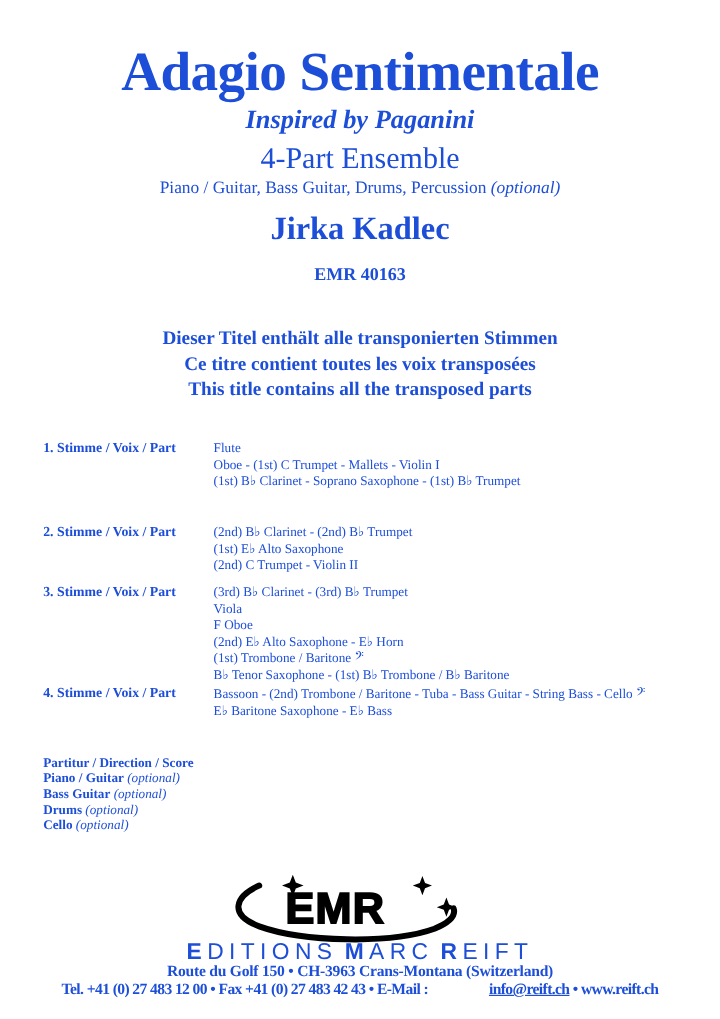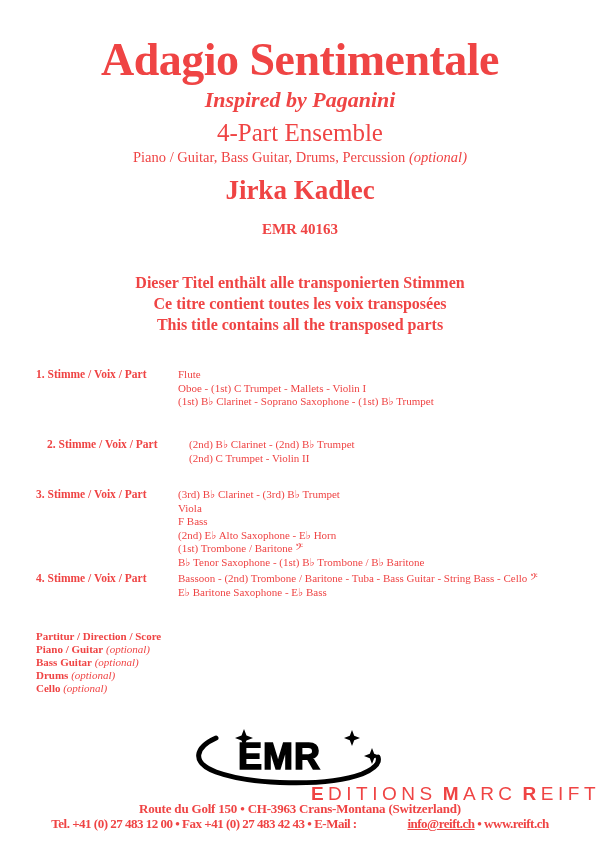--- a/index.html
+++ b/index.html
@@ -1,18 +1,18 @@
 <!DOCTYPE html>
 <html><head>
 <meta charset="utf-8">
 <style>
   html,body{margin:0;padding:0;background:#888;}
   .page{
     position:relative;width:600px;height:849px;margin:0 auto;
-    background:#ffffff;color:#ef4444;overflow:hidden;
+    background:#ffffff;color:#1d4ed8;overflow:hidden;
     font-family:"Liberation Serif", serif;
   }
   .center{left:0;width:100%;text-align:center;}
   .abs{position:absolute;}
   .title{top:33px;font-size:46px;font-weight:bold;letter-spacing:-0.5px;}
   .subtitle{top:87px;font-size:22px;font-weight:bold;font-style:italic;}
   .ensemble{top:119px;font-size:25px;}
   .instrumentation{top:149px;font-size:14.5px;}
   .composer{top:175px;font-size:27px;font-weight:bold;}
   .catalog{top:221px;font-size:15px;font-weight:bold;}
@@ -21,21 +21,21 @@
   .part-row{position:absolute;left:36px;right:20px;display:flex;align-items:flex-start;}
   .part-label{flex:0 0 142px;font-size:11.5px;font-weight:bold;line-height:13.5px;}
   .instr-list{flex:1;font-size:11px;line-height:13.5px;}
   .instr-line{white-space:nowrap;}
   .clef{font-family:"DejaVu Sans", sans-serif;font-size:12px;}
   .extras{top:630px;left:36px;font-size:11px;line-height:13px;}
   .extras .lbl{font-weight:bold;}
   .logo{top:729px;left:194px;}
   .pubname{
     top:783px;font-family:"Liberation Sans", sans-serif;
-    font-size:19px;letter-spacing:4.5px;white-space:nowrap;text-align:right;
+    font-size:19px;letter-spacing:4.5px;white-space:nowrap;
   }
   .pubname .b{font-weight:800;}
   .address{top:801px;font-size:13px;font-weight:bold;letter-spacing:-0.2px;}
   .contact{top:816px;font-size:13px;font-weight:bold;letter-spacing:-0.5px;white-space:nowrap;}
   .u{text-decoration:underline;margin-left:48px;}
 </style>
 </head>
 <body>
 
 <div class="page">
@@ -55,34 +55,35 @@
 
   <div class="part-row" style="top:368px;">
     <div class="part-label">1. Stimme / Voix / Part</div>
     <div class="instr-list">
       <div class="instr-line">Flute</div>
       <div class="instr-line">Oboe - (1st) C Trumpet - Mallets - Violin I</div>
       <div class="instr-line">(1st) B♭ Clarinet - Soprano Saxophone - (1st) B♭ Trumpet</div>
     </div>
   </div>
 
-  <div class="part-row" style="top:438px;margin-left:11px;">
+  <div class="part-row" style="top:438px;">
     <div class="part-label">2. Stimme / Voix / Part</div>
     <div class="instr-list">
       <div class="instr-line">(2nd) B♭ Clarinet - (2nd) B♭ Trumpet</div>
+      <div class="instr-line">(1st) E♭ Alto Saxophone</div>
       <div class="instr-line">(2nd) C Trumpet - Violin II</div>
     </div>
   </div>
 
   <div class="part-row" style="top:488px;">
     <div class="part-label">3. Stimme / Voix / Part</div>
     <div class="instr-list">
       <div class="instr-line">(3rd) B♭ Clarinet - (3rd) B♭ Trumpet</div>
       <div class="instr-line">Viola</div>
-      <div class="instr-line">F Bass</div>
+      <div class="instr-line">F Oboe</div>
       <div class="instr-line">(2nd) E♭ Alto Saxophone - E♭ Horn</div>
       <div class="instr-line"><span>(1st) Trombone / Baritone </span><span class="clef">𝄢</span></div>
       <div class="instr-line">B♭ Tenor Saxophone - (1st) B♭ Trombone / B♭ Baritone</div>
     </div>
   </div>
 
   <div class="part-row" style="top:572px;">
     <div class="part-label">4. Stimme / Voix / Part</div>
     <div class="instr-list">
       <div class="instr-line"><span>Bassoon - (2nd) Trombone / Baritone - Tuba - Bass Guitar - String Bass - Cello </span><span class="clef">𝄢</span></div>

